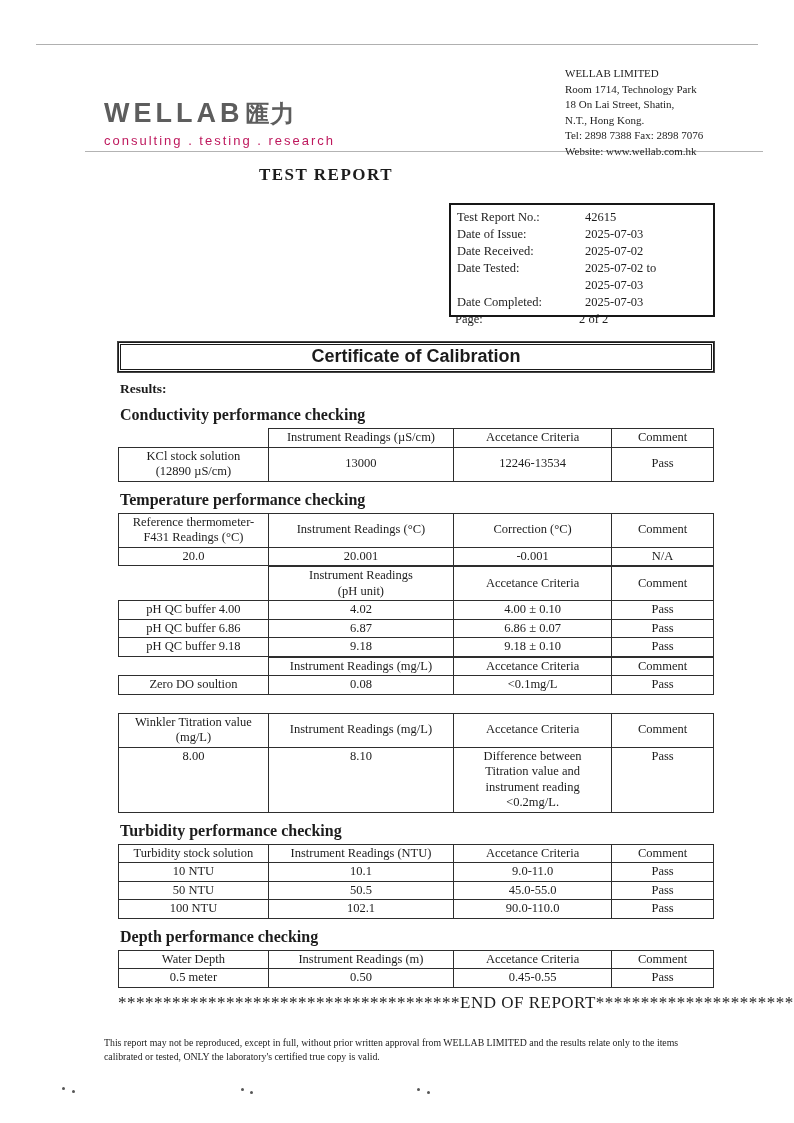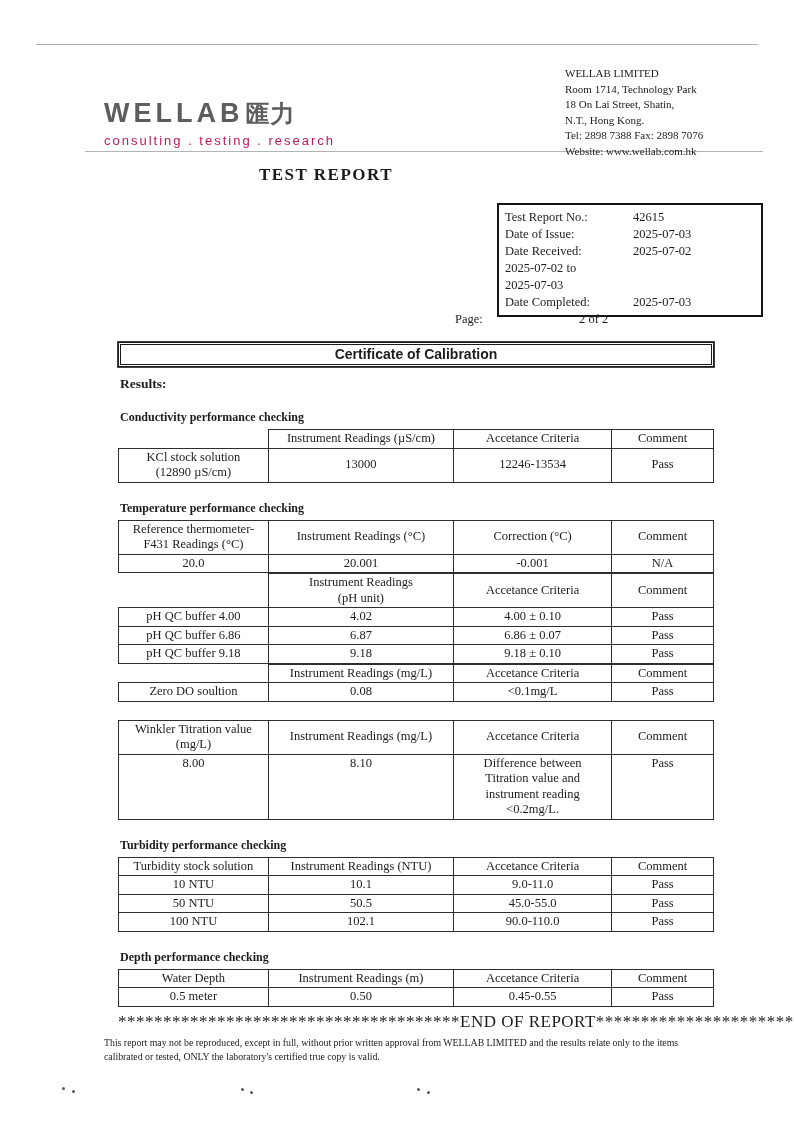--- a/index.html
+++ b/index.html
@@ -42,41 +42,41 @@
     font-size: 11px; line-height: 15.5px; color: #222; white-space: pre-line;
   }
   .report-title {
     position: absolute; left: 0; top: 165px; width: 652px;
     text-align: center; font-weight: bold; font-size: 17px; letter-spacing: 1.5px;
   }
 
   
   .info-box {
     position: absolute; left: 449px; top: 203px; width: 266px;
-    border: 2px solid #161616; padding: 4px 6px 4px 6px; font-size: 12.5px; margin-left: 48px;
+    border: 2px solid #161616; padding: 4px 6px 4px 6px; font-size: 12.5px;
   }
   .info-row { display: flex; line-height: 17px; }
   .info-label { width: 128px; flex: none; }
   .info-value { white-space: pre-line; }
   .page-row {
     position: absolute; left: 455px; top: 312px; width: 260px;
     display: flex; font-size: 12.5px;
   }
   .page-row .info-label { width: 124px; }
 
   
   .content { position: absolute; left: 118px; top: 342px; width: 596px; }
   .banner { border: 1px solid #1a1a1a; padding: 1px; box-shadow: 0 0 0 1px #444; }
   .banner-inner {
     border: 1px solid #1a1a1a; text-align: center;
-    font-family: "Liberation Sans", sans-serif; font-weight: bold; font-size: 14px;
+    font-family: "Liberation Sans", sans-serif; font-weight: bold; font-size: 18px;
     padding: 1px 0 2px 0;
   }
   .results-label { font-weight: bold; font-size: 13.5px; margin: 9px 0 0 2px; }
-  .section-heading { font-weight: bold; font-size: 12px; margin: 18px 0 4px 2px; }
+  .section-heading { font-weight: bold; font-size: 16px; margin: 9px 0 4px 2px; }
 
   table.results {
     width: 100%; border-collapse: collapse; table-layout: fixed;
     font-size: 12.5px;
   }
   table.results th, table.results td {
     border: 1px solid #2e2e2e; font-weight: normal; text-align: center;
     vertical-align: middle; padding: 0 3px; line-height: 15.5px;
     white-space: pre-line;
   }
@@ -125,20 +125,21 @@
     </div>
     <div class="info-row">
       <span class="info-label">Date of Issue:</span>
       <span class="info-value">2025-07-03</span>
     </div>
     <div class="info-row">
       <span class="info-label">Date Received:</span>
       <span class="info-value">2025-07-02</span>
     </div>
     <div class="info-row">
+      <span class="info-label">Date Tested:</span>
       <span class="info-value">2025-07-02 to
 2025-07-03</span>
     </div>
     <div class="info-row">
       <span class="info-label">Date Completed:</span>
       <span class="info-value">2025-07-03</span>
     </div>
   </div>
 
   <div class="page-row">

